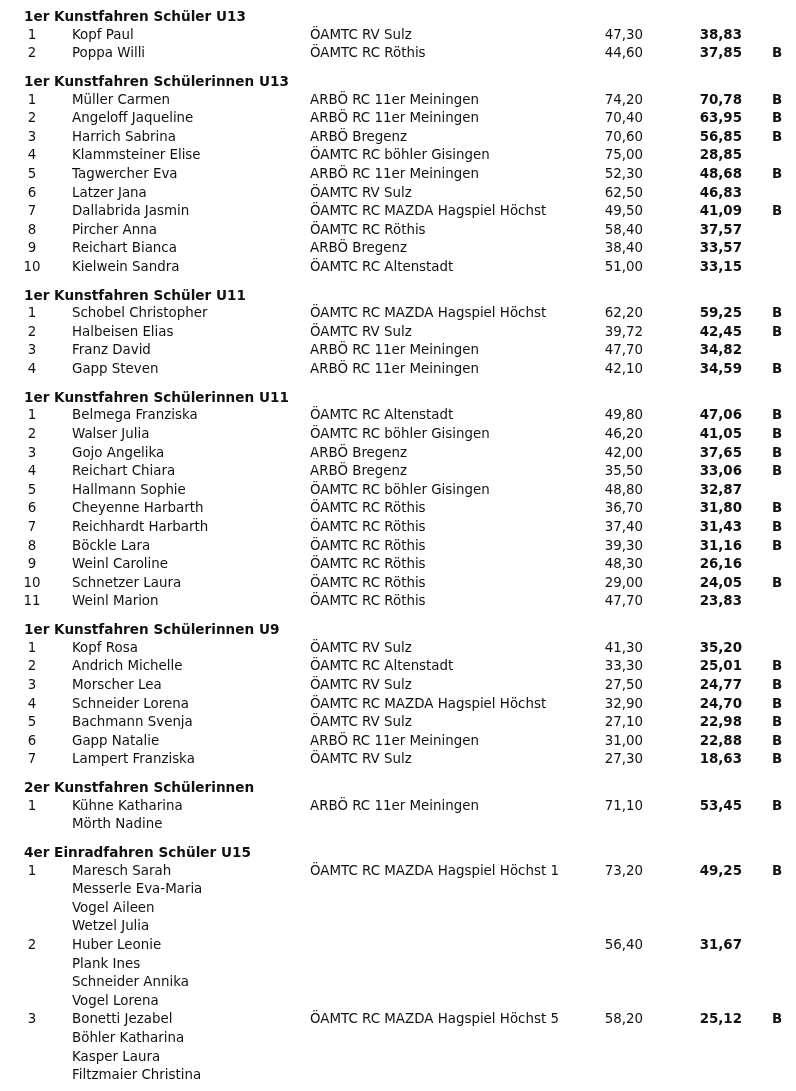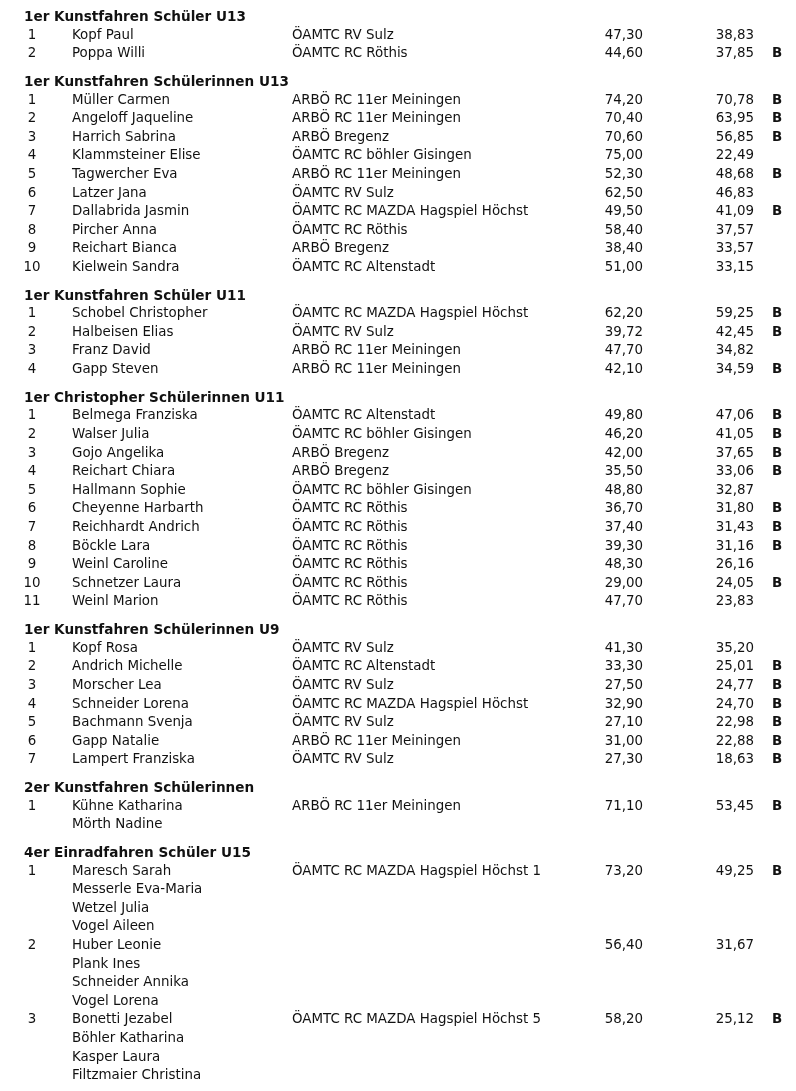--- a/index.html
+++ b/index.html
@@ -10,23 +10,23 @@
   }
   .page { padding: 7px 0 0 0; position: relative; }
   .section { margin-bottom: 9.2px; }
   .section-title {
     font-weight: bold; font-size: 13.6px; height: 18.6px; line-height: 18.6px;
     padding-left: 24px; white-space: nowrap;
   }
   .row { position: relative; height: 18.6px; line-height: 18.6px; white-space: nowrap; }
   .rank { position: absolute; left: 14px; width: 36px; text-align: center; }
   .name { position: absolute; left: 72px; }
-  .club { position: absolute; left: 292px; }
+  .club { position: absolute; left: 310px; }
   .score1 { position: absolute; right: 153px; text-align: right; }
-  .score2 { position: absolute; right: 42px; text-align: right; font-weight: normal; }
+  .score2 { position: absolute; right: 54px; text-align: right; font-weight: bold; }
   .badge { position: absolute; left: 772px; font-weight: bold; }
 </style>
 </head>
 <body>
 
 <div class="page" id="page-root">
     <div class="section">
       <div class="section-title">1er Kunstfahren Schüler U13</div>
       <div class="row">
         <span class="rank">1</span>
@@ -69,21 +69,21 @@
         <span class="club">ARBÖ Bregenz</span>
         <span class="score1">70,60</span>
         <span class="score2">56,85</span>
         <span class="badge">B</span>
       </div>
       <div class="row">
         <span class="rank">4</span>
         <span class="name">Klammsteiner Elise</span>
         <span class="club">ÖAMTC RC böhler Gisingen</span>
         <span class="score1">75,00</span>
-        <span class="score2">22,49</span>
+        <span class="score2">28,85</span>
         <span class="badge"></span>
       </div>
       <div class="row">
         <span class="rank">5</span>
         <span class="name">Tagwercher Eva</span>
         <span class="club">ARBÖ RC 11er Meiningen</span>
         <span class="score1">52,30</span>
         <span class="score2">48,68</span>
         <span class="badge">B</span>
       </div>
@@ -157,21 +157,21 @@
       <div class="row">
         <span class="rank">4</span>
         <span class="name">Gapp Steven</span>
         <span class="club">ARBÖ RC 11er Meiningen</span>
         <span class="score1">42,10</span>
         <span class="score2">34,59</span>
         <span class="badge">B</span>
       </div>
     </div>
     <div class="section">
-      <div class="section-title">1er Christopher Schülerinnen U11</div>
+      <div class="section-title">1er Kunstfahren Schülerinnen U11</div>
       <div class="row">
         <span class="rank">1</span>
         <span class="name">Belmega Franziska</span>
         <span class="club">ÖAMTC RC Altenstadt</span>
         <span class="score1">49,80</span>
         <span class="score2">47,06</span>
         <span class="badge">B</span>
       </div>
       <div class="row">
         <span class="rank">2</span>
@@ -208,21 +208,21 @@
       <div class="row">
         <span class="rank">6</span>
         <span class="name">Cheyenne Harbarth</span>
         <span class="club">ÖAMTC RC Röthis</span>
         <span class="score1">36,70</span>
         <span class="score2">31,80</span>
         <span class="badge">B</span>
       </div>
       <div class="row">
         <span class="rank">7</span>
-        <span class="name">Reichhardt Andrich</span>
+        <span class="name">Reichhardt Harbarth</span>
         <span class="club">ÖAMTC RC Röthis</span>
         <span class="score1">37,40</span>
         <span class="score2">31,43</span>
         <span class="badge">B</span>
       </div>
       <div class="row">
         <span class="rank">8</span>
         <span class="name">Böckle Lara</span>
         <span class="club">ÖAMTC RC Röthis</span>
         <span class="score1">39,30</span>
@@ -334,24 +334,24 @@
         <span class="name">Maresch Sarah</span>
         <span class="club">ÖAMTC RC MAZDA Hagspiel Höchst 1</span>
         <span class="score1">73,20</span>
         <span class="score2">49,25</span>
         <span class="badge">B</span>
       </div>
       <div class="row">
         <span class="name">Messerle Eva-Maria</span>
       </div>
       <div class="row">
+        <span class="name">Vogel Aileen</span>
+      </div>
+      <div class="row">
         <span class="name">Wetzel Julia</span>
-      </div>
-      <div class="row">
-        <span class="name">Vogel Aileen</span>
       </div>
       <div class="row">
         <span class="rank">2</span>
         <span class="name">Huber Leonie</span>
         <span class="score1">56,40</span>
         <span class="score2">31,67</span>
         <span class="badge"></span>
       </div>
       <div class="row">
         <span class="name">Plank Ines</span>

